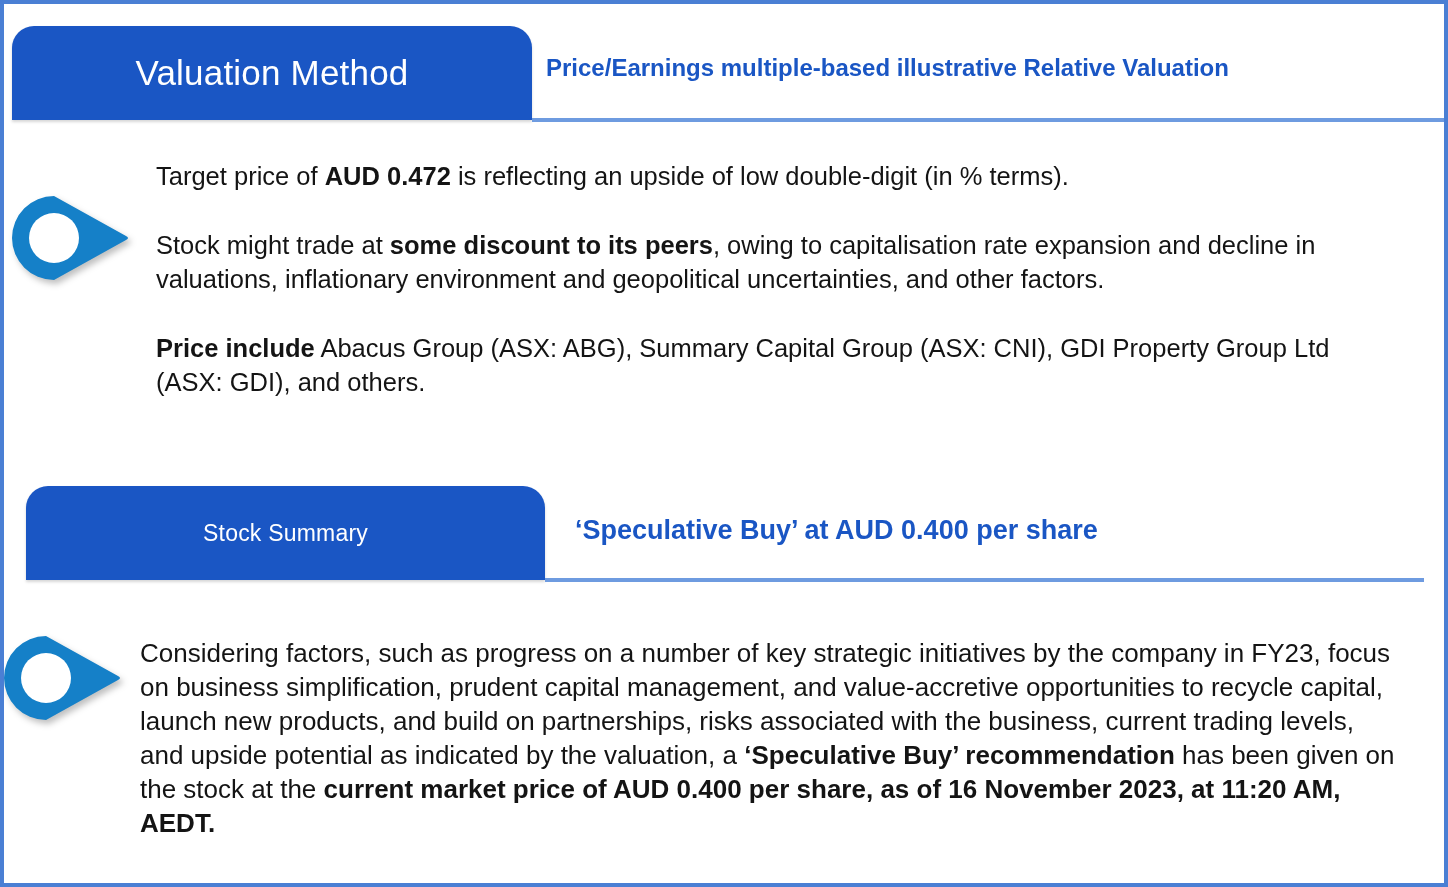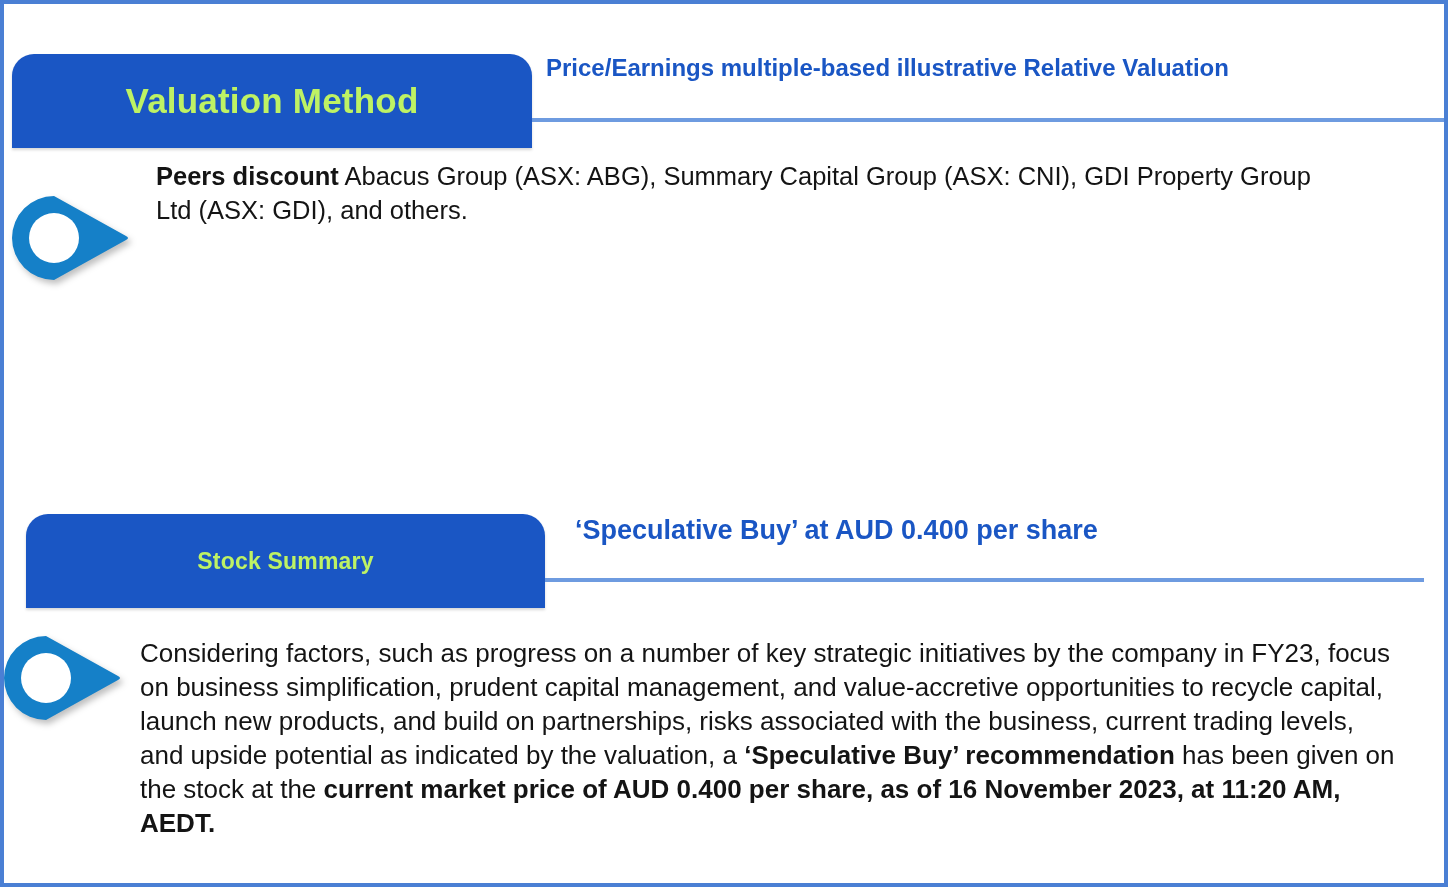--- a/index.html
+++ b/index.html
@@ -22,28 +22,27 @@
 
   
   .section-header {
     position: relative;
     width: 100%;
   }
 
   .tab {
     position: absolute;
     background: #1a56c4;
-    color: #bef264;
-    font-weight: bold;
+    color: #ffffff;
+    font-weight: normal;
     display: flex;
     align-items: center;
     justify-content: center;
     letter-spacing: 0.2px;
     box-shadow: 0 2px 3px rgba(0,0,0,0.16);
-    margin-top: 28px;
   }
 
   .tab-label { white-space: nowrap; }
 
   .header-title {
     position: absolute;
     color: #1a56c4;
     font-weight: bold;
     white-space: nowrap;
   }
@@ -145,21 +144,23 @@
   </div>
 
   <div class="pin" id="pin-1">
     <svg viewBox="0 0 128 92" width="128" height="92" aria-hidden="true">
       <path d="M46 4 A42 42 0 1 0 46 88 L118 48 Q122 46 118 44 Z" fill="#1580c8"></path>
       <circle cx="46" cy="46" r="25" fill="#ffffff"></circle>
     </svg>
   </div>
 
   <div class="body-block" id="block-valuation" style="color: rgb(20, 20, 20);">
-      <p><span class="b">Peers discount</span><span> Abacus Group (ASX: ABG), Summary Capital Group (ASX: CNI), GDI Property Group Ltd (ASX: GDI), and others.</span></p>
+      <p><span>Target price of </span><span class="b">AUD 0.472</span><span> is reflecting an upside of low double-digit (in % terms).</span></p>
+      <p><span>Stock might trade at </span><span class="b">some discount to its peers</span><span>, owing to capitalisation rate expansion and decline in valuations, inflationary environment and geopolitical uncertainties, and other factors.</span></p>
+      <p><span class="b">Price include</span><span> Abacus Group (ASX: ABG), Summary Capital Group (ASX: CNI), GDI Property Group Ltd (ASX: GDI), and others.</span></p>
     </div>
 
   <div class="section-header" id="hdr-summary">
     <div class="tab" style="background: rgb(26, 86, 196);">
       <span class="tab-label">Stock Summary</span>
     </div>
     <div class="header-title" style="color: rgb(26, 86, 196);">‘Speculative Buy’ at AUD 0.400 per share</div>
     <div class="header-rule" style="background: rgb(110, 155, 224);"></div>
   </div>
 

